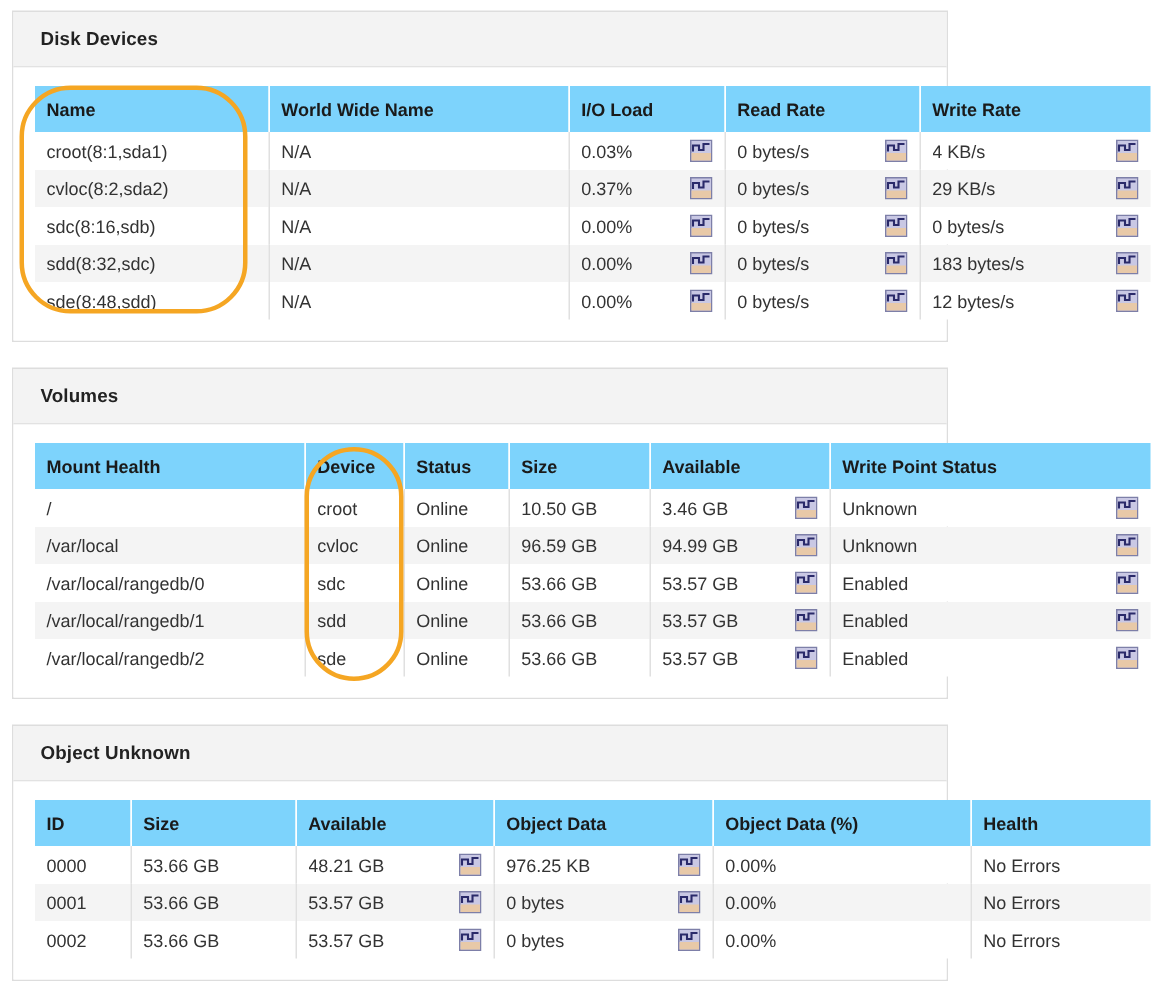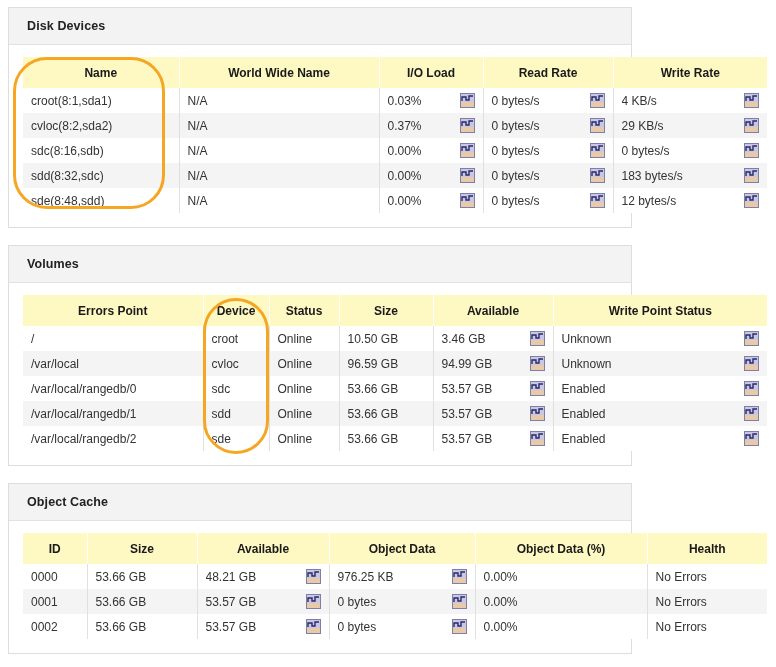--- a/index.html
+++ b/index.html
@@ -47,22 +47,22 @@
   }
 
   
   table.grid {
     border-collapse: collapse;
     width: 100%;
     table-layout: fixed;
     font-size: 12px;
   }
   table.grid th {
-    background: #fef9c3;
-    text-align: center;
+    background: #7dd3fc;
+    text-align: left;
     font-weight: bold;
     color: #1a1a1a;
     padding: 6px 8px 6px 8px;
     height: 19px;
     border-right: 1px solid #ffffff;
     white-space: nowrap;
     overflow: hidden;
   }
   table.grid th:last-child { border-right: none; margin-left: 44px; }
   table.grid td {
@@ -373,21 +373,21 @@
         <colgroup>
           <col style="width:180px">
           <col style="width:66px">
           <col style="width:70px">
           <col style="width:94px">
           <col style="width:120px">
           <col style="width:214px">
         </colgroup>
         <thead>
           <tr>
-            <th>Errors Point</th>
+            <th>Mount Health</th>
             <th>Device</th>
             <th>Status</th>
             <th>Size</th>
             <th>Available</th>
             <th>Write Point Status</th>
           </tr>
         </thead>
         <tbody>
           <tr>
             <td>/</td>
@@ -548,21 +548,21 @@
                 </span>
               </span>
             </td>
           </tr>
         </tbody>
       </table>
     </div>
   </section>
 
   <section class="panel">
-    <div class="panel-header">Object Cache</div>
+    <div class="panel-header">Object Unknown</div>
     <div class="panel-body">
       <table class="grid">
         <colgroup>
           <col style="width:64px">
           <col style="width:110px">
           <col style="width:132px">
           <col style="width:146px">
           <col style="width:172px">
           <col style="width:120px">
         </colgroup>

